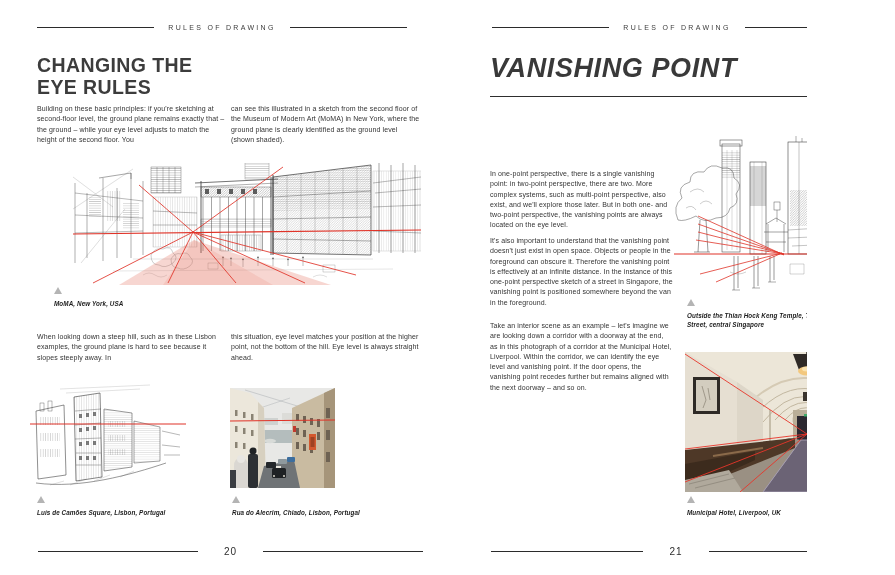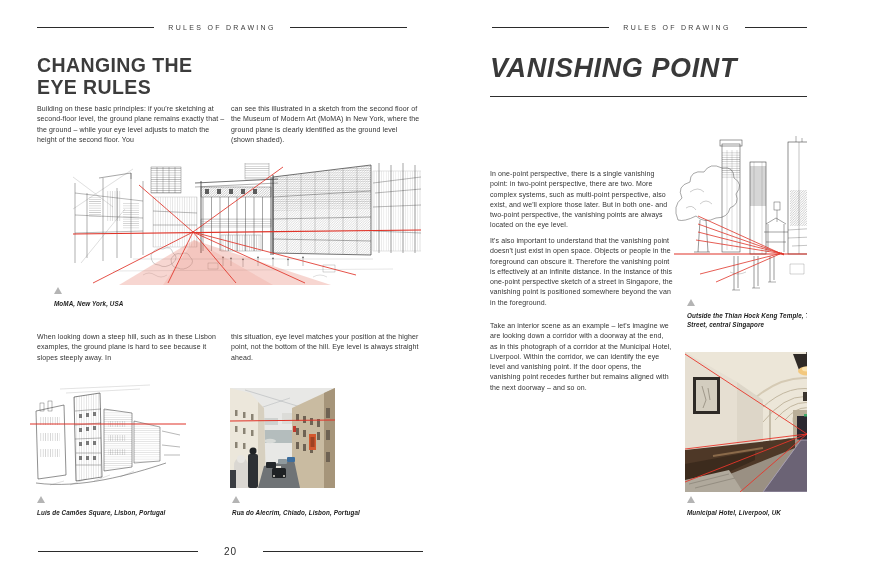--- a/index.html
+++ b/index.html
@@ -381,15 +381,20 @@
         <path d="M0,130L122,82L175,58"></path>
         <path d="M0,97L122,82L175,78"></path>
         <path d="M55,140L122,82"></path>
         <path d="M168,140L122,82"></path>
       </g>
     </svg>
 
     <div class="abs marker" style="left:240px;top:496px;"></div>
     <div class="abs caption" style="left:240px;top:508px;width:180px;">Municipal Hotel, Liverpool, UK</div>
 
+    <div class="abs runline" style="left:44px;top:546px;width:370px;">
+      <div class="rule"></div>
+      <div class="pagenum">21</div>
+      <div class="rule"></div>
+    </div>
   </div>
 
 </div>
 
 </body></html>

